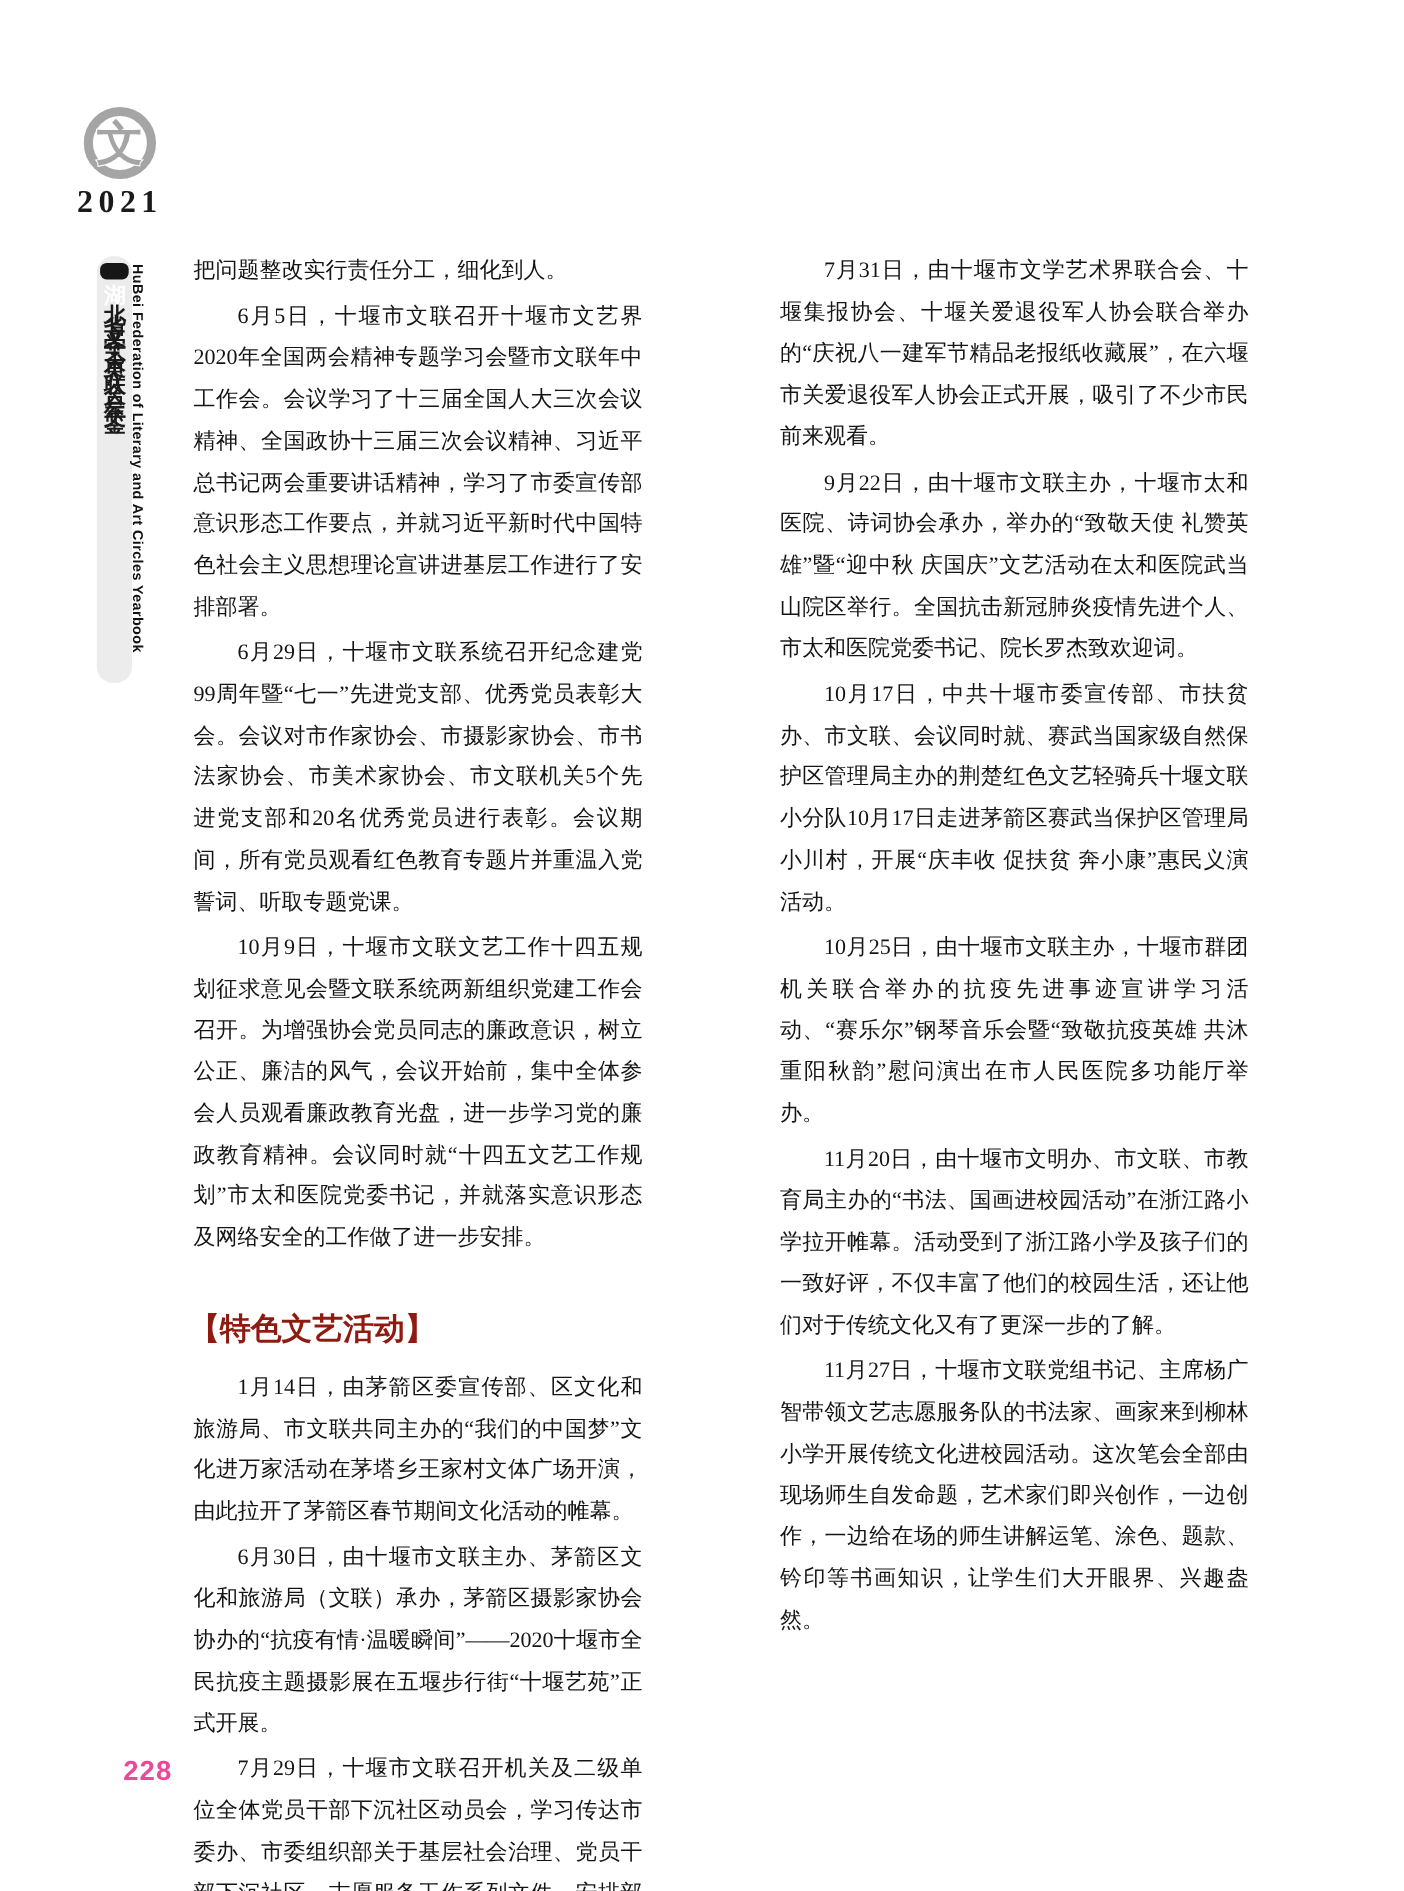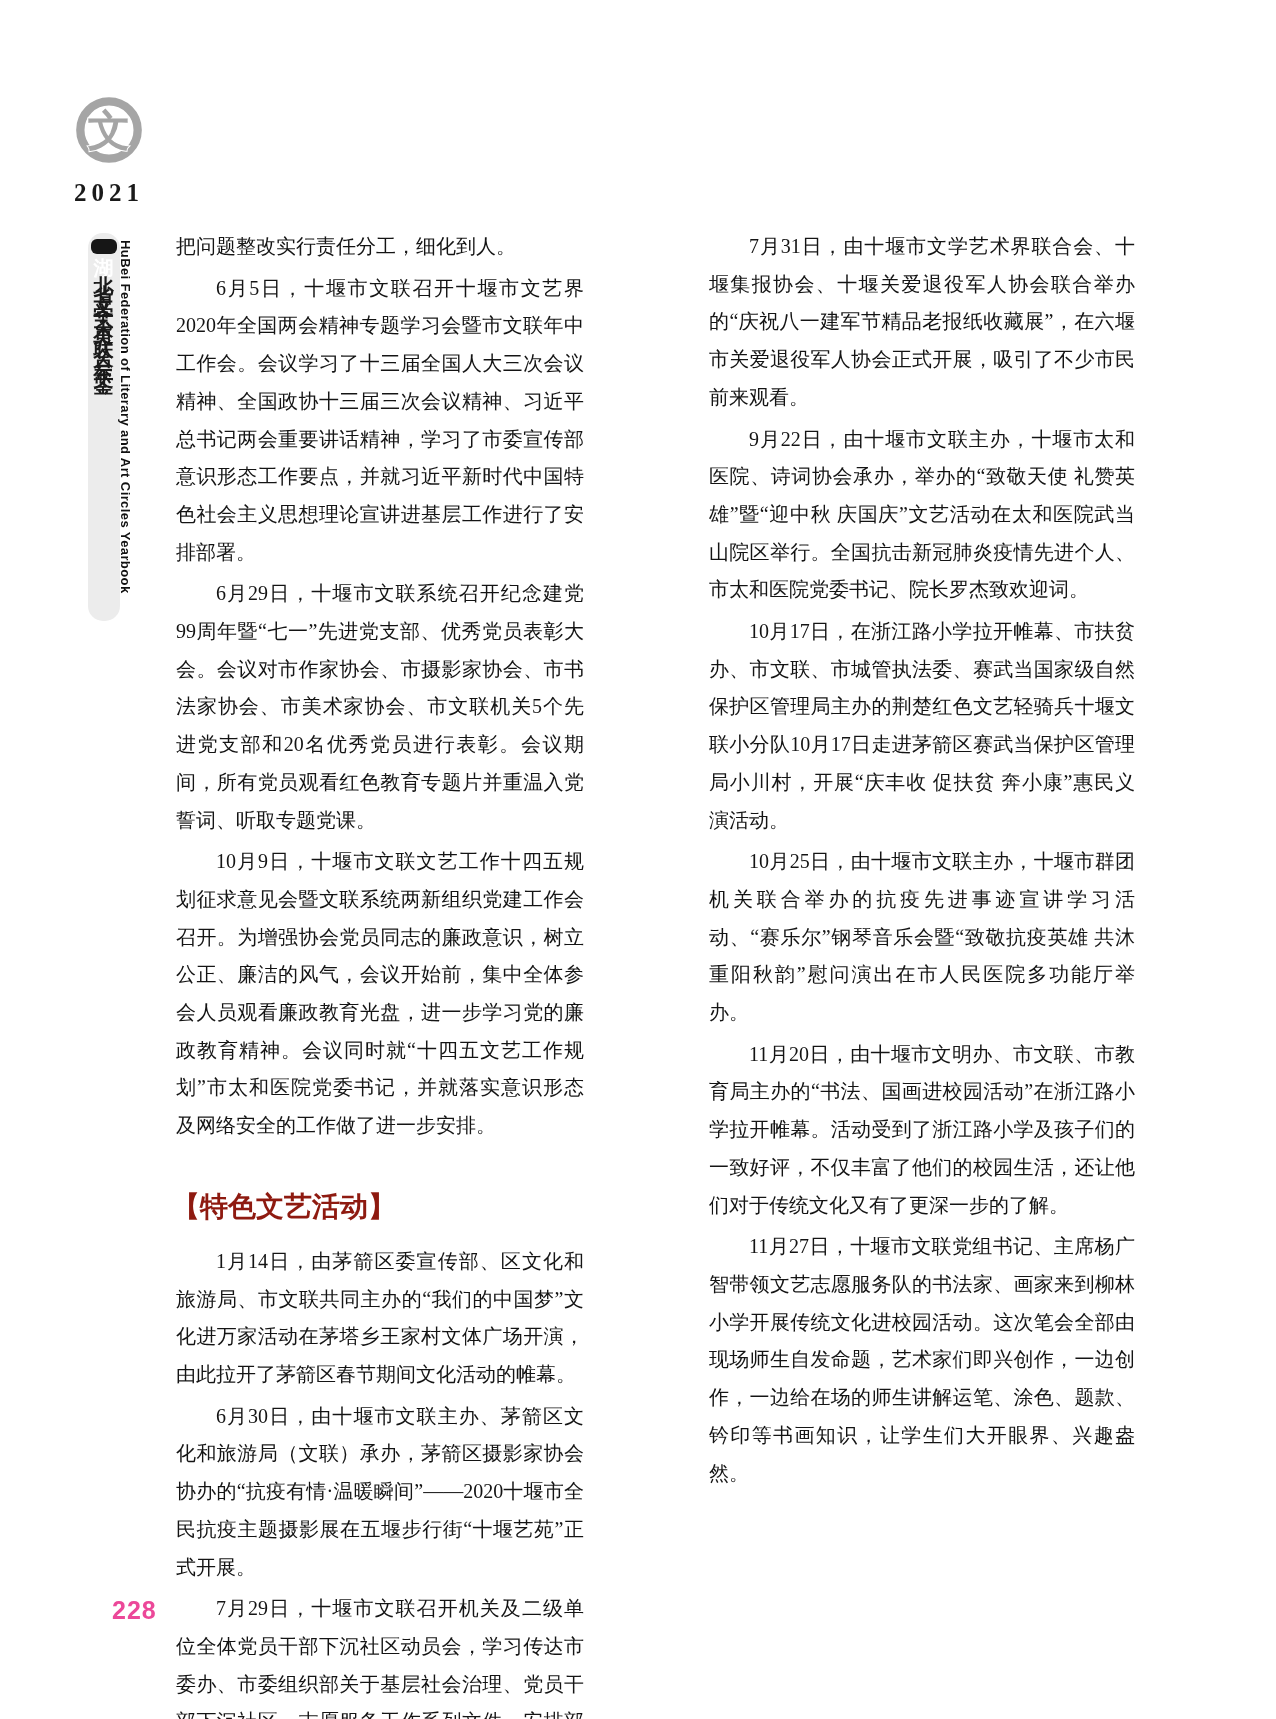--- a/index.html
+++ b/index.html
@@ -8,22 +8,22 @@
     background: #ffffff;
     font-family: "Liberation Serif", "DejaVu Serif", serif;
     color: #141414;
   }
   .page { position: relative; width: 1276px; height: 1719px; overflow: hidden; background: #fff; }
 
   
   .logo-block { position: absolute; left: 66px; top: 92px; width: 86px; text-align: center; }
   .logo-block svg { display: block; margin: 0 auto; }
   .year {
-    font-weight: bold; font-size: 25px; letter-spacing: 5px;
-    margin-top: 11px; color: #1a1a1a;
+    font-weight: bold; font-size: 29px; letter-spacing: 5px;
+    margin-top: 0; color: #1a1a1a;
     font-family: "Liberation Serif", serif;
   }
 
   
   .sidebar-cn {
     position: absolute; left: 88px; top: 233px;
     writing-mode: vertical-rl; text-orientation: upright;
     background: #ececec; border-radius: 15px;
     padding: 6px 2px; min-height: 376px;
     font-size: 20px; font-weight: bold; letter-spacing: 9px;
@@ -48,21 +48,21 @@
   .body-para {
     margin: 4px; font-size: 20px; line-height: 37.7px;
     text-align: justify; text-justify: inter-ideograph;
     text-indent: 2em; color: #141414;
   }
   .body-para.no-indent { text-indent: 0; }
   .section-heading {
     margin: 45px 0 15px 0; text-indent: 0;
     font-size: 28px; line-height: 38px; font-weight: bold;
     color: #8e1a10;
-    font-family: Liberation Mono, monospace;
+    font-family: Liberation Serif, serif;
   }
 
   
   .page-number {
     position: absolute; left: 112px; top: 1596px;
     font-size: 25px; font-weight: bold; color: #ec4899;
     font-family: "Liberation Sans", sans-serif;
     letter-spacing: 1px;
   }
 </style>
@@ -91,21 +91,21 @@
     <p class="body-para">10月9日，十堰市文联文艺工作十四五规划征求意见会暨文联系统两新组织党建工作会召开。为增强协会党员同志的廉政意识，树立公正、廉洁的风气，会议开始前，集中全体参会人员观看廉政教育光盘，进一步学习党的廉政教育精神。会议同时就“十四五文艺工作规划”市太和医院党委书记，并就落实意识形态及网络安全的工作做了进一步安排。</p>
     <h2 class="section-heading">【特色文艺活动】</h2>
     <p class="body-para">1月14日，由茅箭区委宣传部、区文化和旅游局、市文联共同主办的“我们的中国梦”文化进万家活动在茅塔乡王家村文体广场开演，由此拉开了茅箭区春节期间文化活动的帷幕。</p>
     <p class="body-para">6月30日，由十堰市文联主办、茅箭区文化和旅游局（文联）承办，茅箭区摄影家协会协办的“抗疫有情·温暖瞬间”——2020十堰市全民抗疫主题摄影展在五堰步行街“十堰艺苑”正式开展。</p>
     <p class="body-para">7月29日，十堰市文联召开机关及二级单位全体党员干部下沉社区动员会，学习传达市委办、市委组织部关于基层社会治理、党员干部下沉社区、志愿服务工作系列文件，安排部署党员干部下沉社区及开展志愿服务工作。</p>
   </div>
 
   <div class="col col-right">
     <p class="body-para">7月31日，由十堰市文学艺术界联合会、十堰集报协会、十堰关爱退役军人协会联合举办的“庆祝八一建军节精品老报纸收藏展”，在六堰市关爱退役军人协会正式开展，吸引了不少市民前来观看。</p>
     <p class="body-para">9月22日，由十堰市文联主办，十堰市太和医院、诗词协会承办，举办的“致敬天使 礼赞英雄”暨“迎中秋 庆国庆”文艺活动在太和医院武当山院区举行。全国抗击新冠肺炎疫情先进个人、市太和医院党委书记、院长罗杰致欢迎词。</p>
-    <p class="body-para">10月17日，在浙江路小学拉开帷幕、市扶贫办、市文联、市城管执法委、赛武当国家级自然保护区管理局主办的荆楚红色文艺轻骑兵十堰文联小分队10月17日走进茅箭区赛武当保护区管理局小川村，开展“庆丰收 促扶贫 奔小康”惠民义演活动。</p>
+    <p class="body-para">10月17日，中共十堰市委宣传部、市扶贫办、市文联、会议同时就、赛武当国家级自然保护区管理局主办的荆楚红色文艺轻骑兵十堰文联小分队10月17日走进茅箭区赛武当保护区管理局小川村，开展“庆丰收 促扶贫 奔小康”惠民义演活动。</p>
     <p class="body-para">10月25日，由十堰市文联主办，十堰市群团机关联合举办的抗疫先进事迹宣讲学习活动、“赛乐尔”钢琴音乐会暨“致敬抗疫英雄 共沐重阳秋韵”慰问演出在市人民医院多功能厅举办。</p>
     <p class="body-para">11月20日，由十堰市文明办、市文联、市教育局主办的“书法、国画进校园活动”在浙江路小学拉开帷幕。活动受到了浙江路小学及孩子们的一致好评，不仅丰富了他们的校园生活，还让他们对于传统文化又有了更深一步的了解。</p>
     <p class="body-para">11月27日，十堰市文联党组书记、主席杨广智带领文艺志愿服务队的书法家、画家来到柳林小学开展传统文化进校园活动。这次笔会全部由现场师生自发命题，艺术家们即兴创作，一边创作，一边给在场的师生讲解运笔、涂色、题款、钤印等书画知识，让学生们大开眼界、兴趣盎然。</p>
   </div>
 
   <div class="page-number">228</div>
 
 </div>
 
 </body></html>

